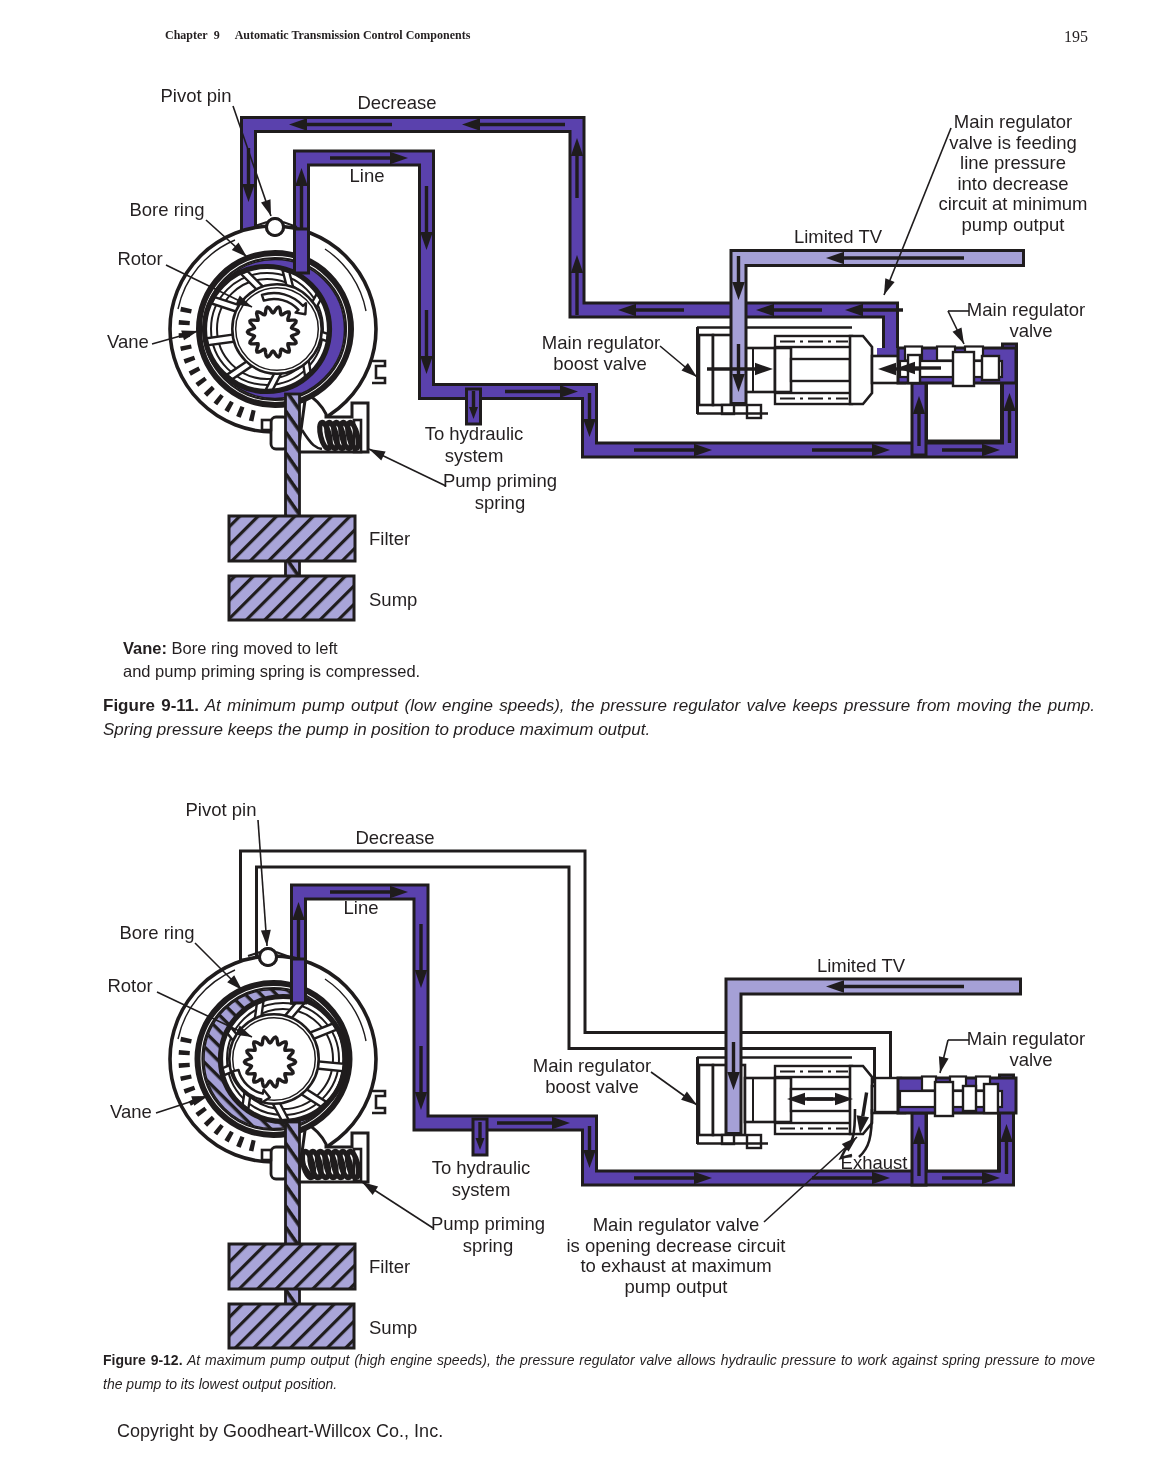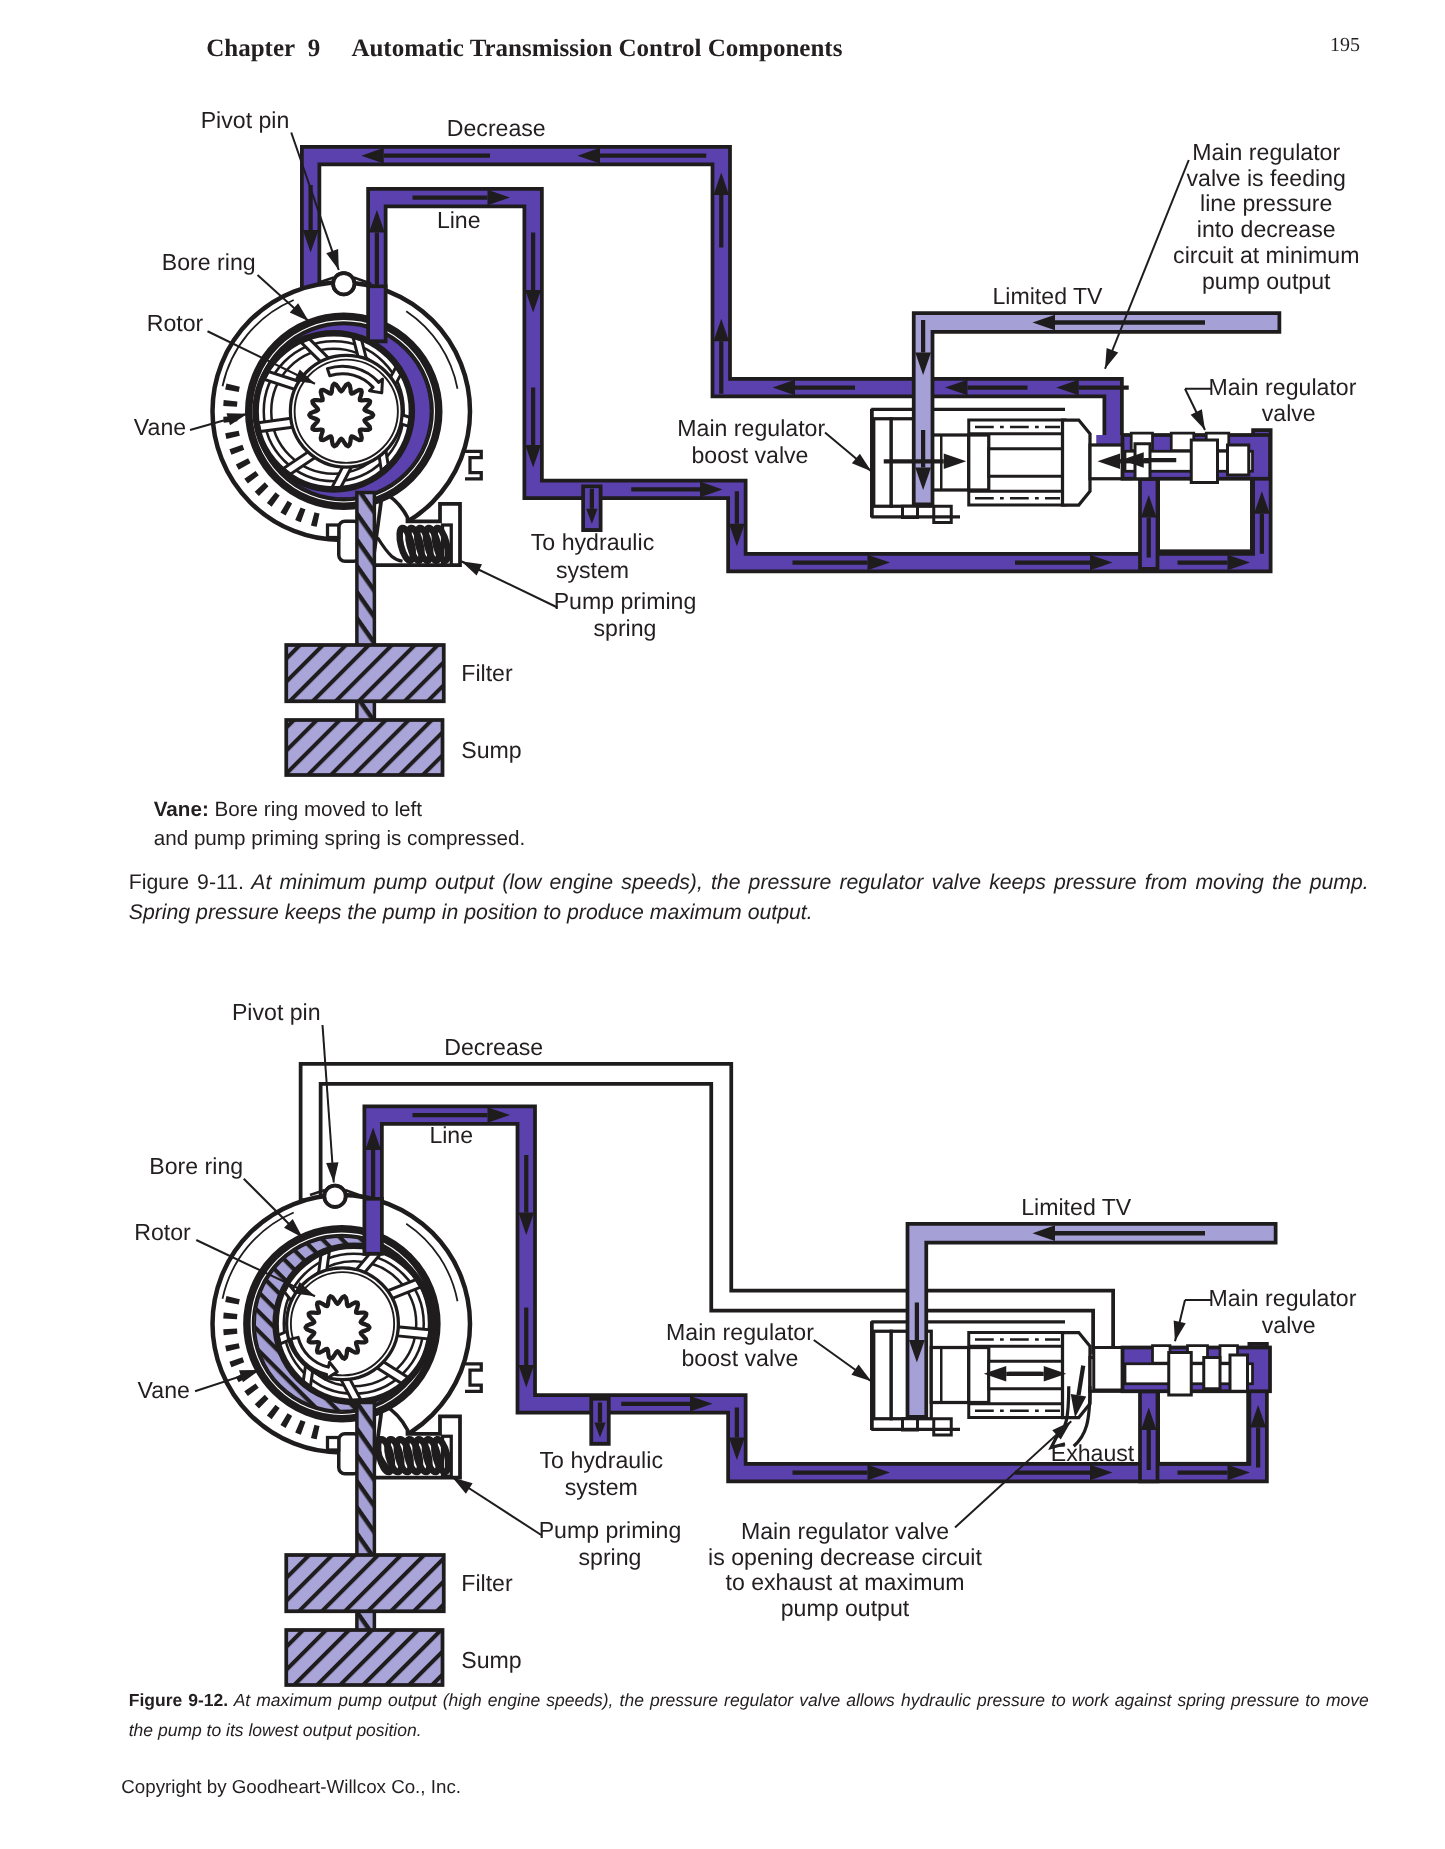--- a/index.html
+++ b/index.html
@@ -457,23 +457,23 @@
 
 <text x="676" y="1231.0" font-size="18.5" text-anchor="middle" font-weight="normal" fill="#231f20">Main regulator valve</text>
 <text x="676" y="1251.7" font-size="18.5" text-anchor="middle" font-weight="normal" fill="#231f20">is opening decrease circuit</text>
 <text x="676" y="1272.4" font-size="18.5" text-anchor="middle" font-weight="normal" fill="#231f20">to exhaust at maximum</text>
 <text x="676" y="1293.1" font-size="18.5" text-anchor="middle" font-weight="normal" fill="#231f20">pump output</text>
 <line x1="764" y1="1222" x2="857" y2="1137" stroke="#1f1c1d" stroke-width="1.6"></line>
 <polygon points="857,1137 848.6,1151.5 841.8,1144.1" fill="#1f1c1d"></polygon>
 </g>
 </svg>
 
-<div class="abs" style="left:165px;top:28px;font-family:'Liberation Serif',serif;font-weight:bold;font-size:20px;">Chapter&nbsp;&nbsp;9&nbsp;&nbsp;&nbsp;&nbsp;&nbsp;Automatic Transmission Control Components</div>
+<div class="abs" style="left:165px;top:28px;font-family:'Liberation Serif',serif;font-weight:bold;font-size:12px;">Chapter&nbsp;&nbsp;9&nbsp;&nbsp;&nbsp;&nbsp;&nbsp;Automatic Transmission Control Components</div>
 
 <div class="abs" style="left:1064px;top:28px;font-family:'Liberation Serif',serif;font-weight:normal;font-size:16px;">195</div>
 
 <div class="abs" style="left:123px;top:637px;font-size:16.5px;line-height:23px;"><b>Vane:</b> Bore ring moved to left<br>and pump priming spring is compressed.</div>
 
-<div class="abs" style="left:103px;top:694px;width:992px;font-size:17px;line-height:24px;font-style:italic;text-align:justify;"><span style="font-style:normal;font-weight:normal;">Figure 9-11.</span> At minimum pump output (low engine speeds), the pressure regulator valve keeps pressure from moving the pump. Spring pressure keeps the pump in position to produce maximum output.</div>
+<div class="abs" style="left:103px;top:694px;width:992px;font-size:17px;line-height:24px;font-style:italic;text-align:justify;"><span style="font-style:normal;font-weight:bold;">Figure 9-11.</span> At minimum pump output (low engine speeds), the pressure regulator valve keeps pressure from moving the pump. Spring pressure keeps the pump in position to produce maximum output.</div>
 
 <div class="abs" style="left:103px;top:1348px;width:992px;font-size:14px;line-height:24px;font-style:italic;text-align:justify;"><span style="font-style:normal;font-weight:bold;">Figure 9-12.</span> At maximum pump output (high engine speeds), the pressure regulator valve allows hydraulic pressure to work against spring pressure to move the pump to its lowest output position.</div>
 
-<div class="abs" style="left:97px;top:1421px;font-size:15px;">Copyright by Goodheart-Willcox Co., Inc.</div>
+<div class="abs" style="left:117px;top:1421px;font-size:18px;">Copyright by Goodheart-Willcox Co., Inc.</div>
 
 </body></html>

